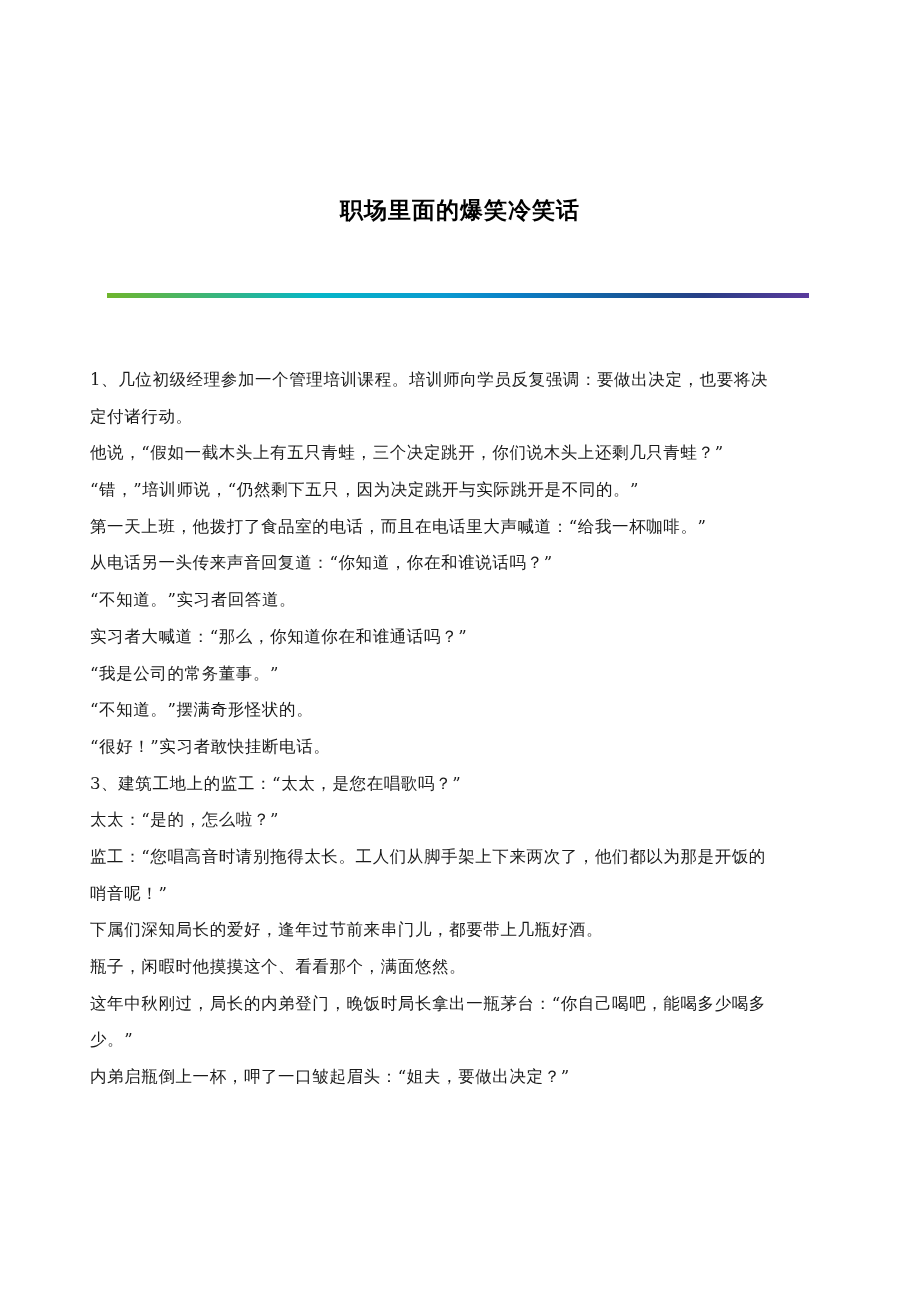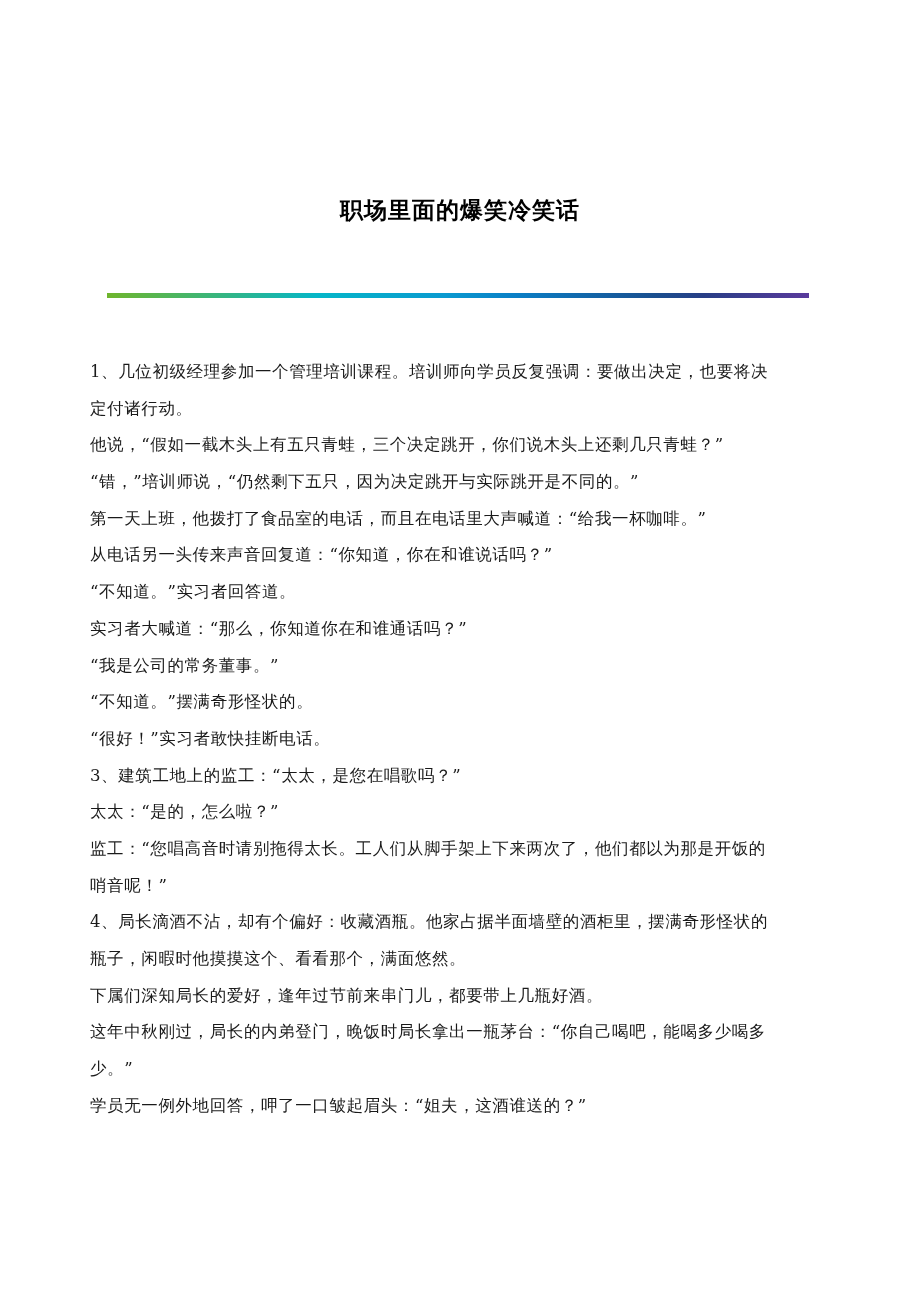--- a/index.html
+++ b/index.html
@@ -37,21 +37,21 @@
     position: absolute;
     left: 107px;
     top: 293px;
     width: 702px;
     height: 5px;
     background: linear-gradient(90deg, #6fb52c 0%, #2fb58a 18%, #05b6c8 30%, #0a9ad0 48%, #0a7fc6 58%, #1a4f8f 78%, #283e86 85%, #5a3a9c 100%);
   }
   .content {
     position: absolute;
     left: 90px;
-    top: 354px;
+    top: 362px;
     width: 745px;
     font-size: 16.5px;
   }
   .line {
     height: 36.7px;
     line-height: 36.7px;
     white-space: nowrap;
     letter-spacing: 0.6px;
   }
 </style>
@@ -74,20 +74,19 @@
     <div class="line">实习者大喊道：“那么，你知道你在和谁通话吗？”</div>
     <div class="line">“我是公司的常务董事。”</div>
     <div class="line">“不知道。”摆满奇形怪状的。</div>
     <div class="line">“很好！”实习者敢快挂断电话。</div>
 
     <div class="line">3、建筑工地上的监工：“太太，是您在唱歌吗？”</div>
     <div class="line">太太：“是的，怎么啦？”</div>
     <div class="line">监工：“您唱高音时请别拖得太长。工人们从脚手架上下来两次了，他们都以为那是开饭的</div>
     <div class="line">哨音呢！”</div>
 
-    <div class="line">4、局长滴酒不沾，却有个偏好：收藏酒瓶。他家占据半面墙壁的酒柜里，摆满奇形怪状的</div>
+    <div class="line">下属们深知局长的爱好，逢年过节前来串门儿，都要带上几瓶好酒。</div>
     <div class="line">瓶子，闲暇时他摸摸这个、看看那个，满面悠然。</div>
-    <div class="line">下属们深知局长的爱好，逢年过节前来串门儿，都要带上几瓶好酒。</div>
     <div class="line">这年中秋刚过，局长的内弟登门，晚饭时局长拿出一瓶茅台：“你自己喝吧，能喝多少喝多</div>
     <div class="line">少。”</div>
-    <div class="line">学员无一例外地回答，呷了一口皱起眉头：“姐夫，这酒谁送的？”</div>
+    <div class="line">内弟启瓶倒上一杯，呷了一口皱起眉头：“姐夫，要做出决定？”</div>
   </div>
 </div>
 
 </body></html>

